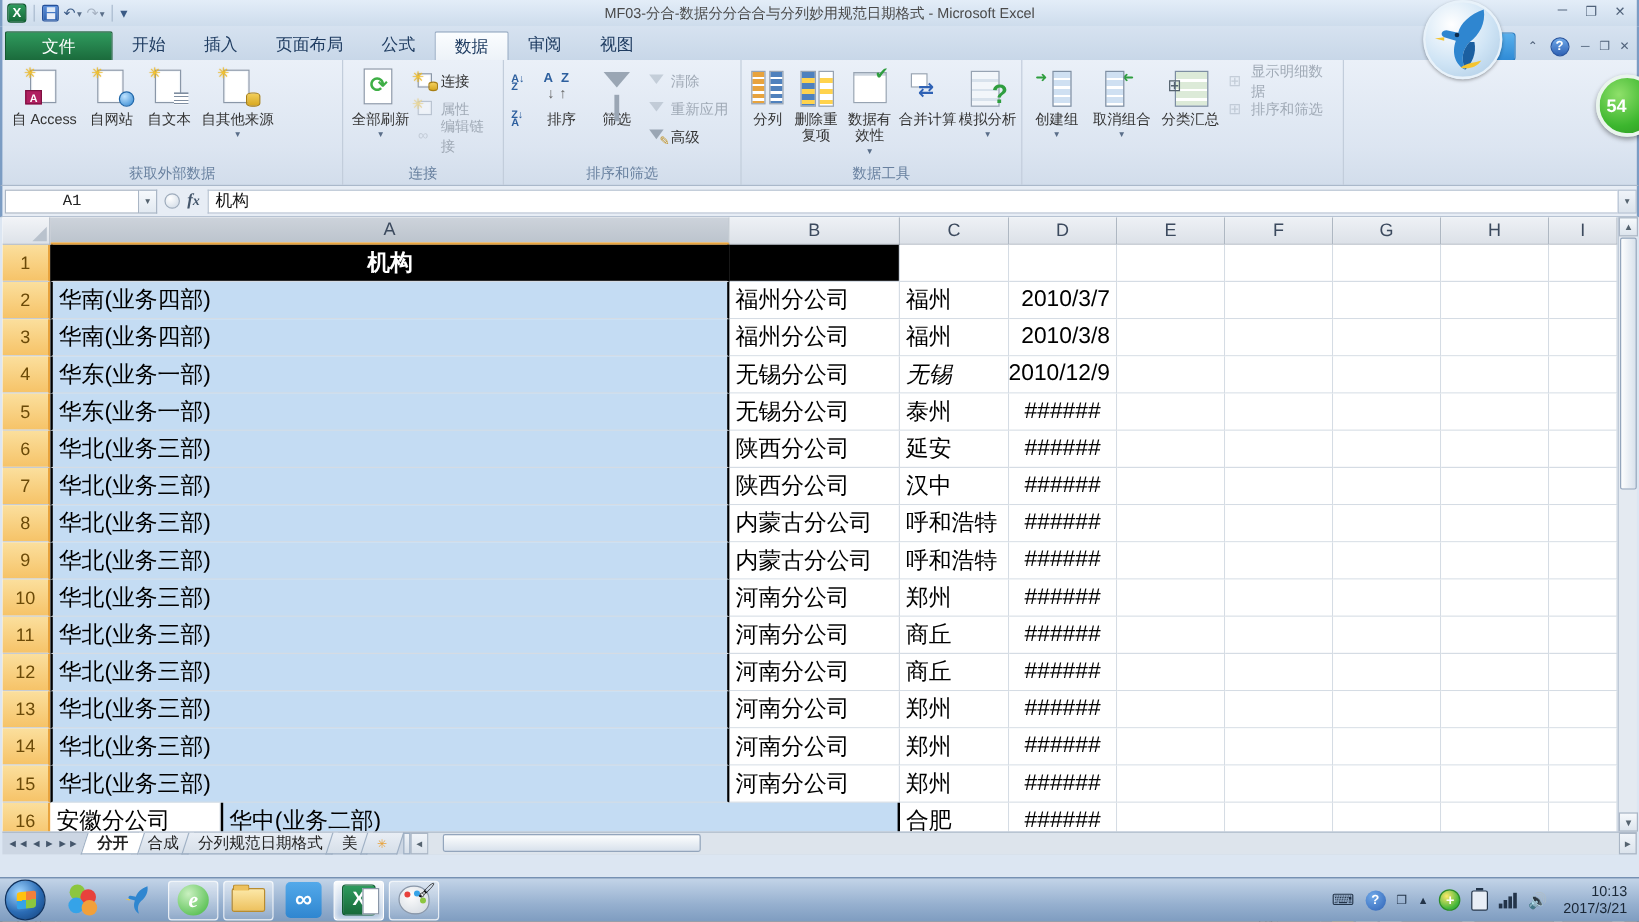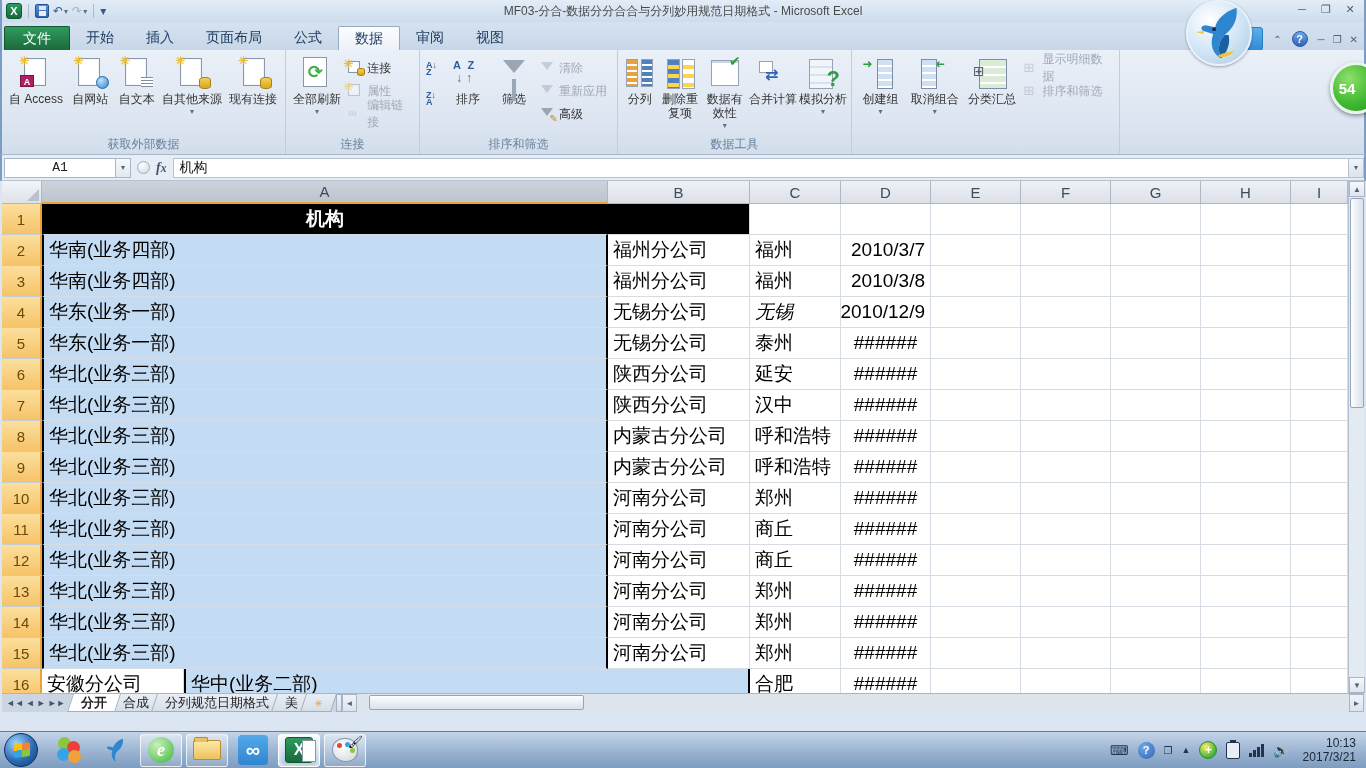--- a/index.html
+++ b/index.html
@@ -24,21 +24,21 @@
   .title-text { position:absolute; left:0; right:0; text-align:center; font-size:12px; color:#4a4a4a; pointer-events:none;}
   .winctl { position:absolute; right:6px; top:3px; display:flex; gap:8px; }
   .winctl span { font-size:11px; color:#50627a; width:16px; text-align:center; }
 
   
   .tabrow { position:absolute; left:0; top:22px; width:1366px; height:28px;
     background:linear-gradient(#d6e2f0,#c8d7e8); border-left:2px solid #7b9cc3; border-right:2px solid #7b9cc3;}
   .tabs { position:absolute; left:2px; bottom:0; display:flex; align-items:flex-end; height:26px; }
   .rtab { height:24px; padding:0 16px; font-size:14px; color:#1f3c61; display:flex; align-items:center; }
   .rtab.file { background:linear-gradient(#2f9a5d,#1b6b3c); color:#fff; border:1px solid #14582f; border-bottom:none;
-    border-radius:2px 2px 0 0; padding:0 18px; }
+    border-radius:2px 2px 0 0; padding:0 30px; }
   .rtab.active { background:linear-gradient(#fbfdff,#edf2f8); border:1px solid #97aac0; border-bottom:none;
     border-radius:2px 2px 0 0; }
   .tabrow-right { position:absolute; right:6px; top:5px; display:flex; align-items:center; gap:10px; }
   .cloud-pill { width:64px; height:24px; background:linear-gradient(#59b0ec,#2f8bd6); border:1px solid #2b7ec2; border-radius:3px;
     display:flex; align-items:center; padding-left:4px; }
   .cloud-glyph { width:18px; height:18px; border-radius:3px; position:relative; }
   .cloud-glyph::before { content:"∞"; color:#fff; font-size:15px; font-weight:bold; position:absolute; left:1px; top:-2px;}
   .chev-up { font-size:10px; color:#50627a; }
   .help-circ { width:16px; height:16px; border-radius:50%; background:linear-gradient(#6fa8e8,#2f62b5); color:#fff;
     font-size:11px; font-weight:bold; display:flex; align-items:center; justify-content:center; border:1px solid #2b57a0;}
@@ -348,27 +348,20 @@
           <span class="lbl">自文本</span>
         </div>
         <div class="bigbtn" style="width:64px">
           <span class="ic">
               <span class="doc"></span>
               <span class="badge-cyl"></span>
             </span>
           <span class="lbl">自其他来源</span>
           <span class="car2">▾</span>
         </div>
-        <div class="bigbtn" style="width:58px">
-          <span class="ic">
-              <span class="doc" style="left:6px"></span>
-              <span class="badge-cyl"></span>
-            </span>
-          <span class="lbl">现有连接</span>
-        </div>
       </div>
       <div class="rg-label">获取外部数据</div>
     </div>
 
     <div class="rgroup" style="width:134px">
       <div class="rg-body">
         <div class="bigbtn" style="width:56px">
           <span class="ic refresh-ic"></span>
           <span class="lbl">全部刷新</span>
           <span class="car2">▾</span>

